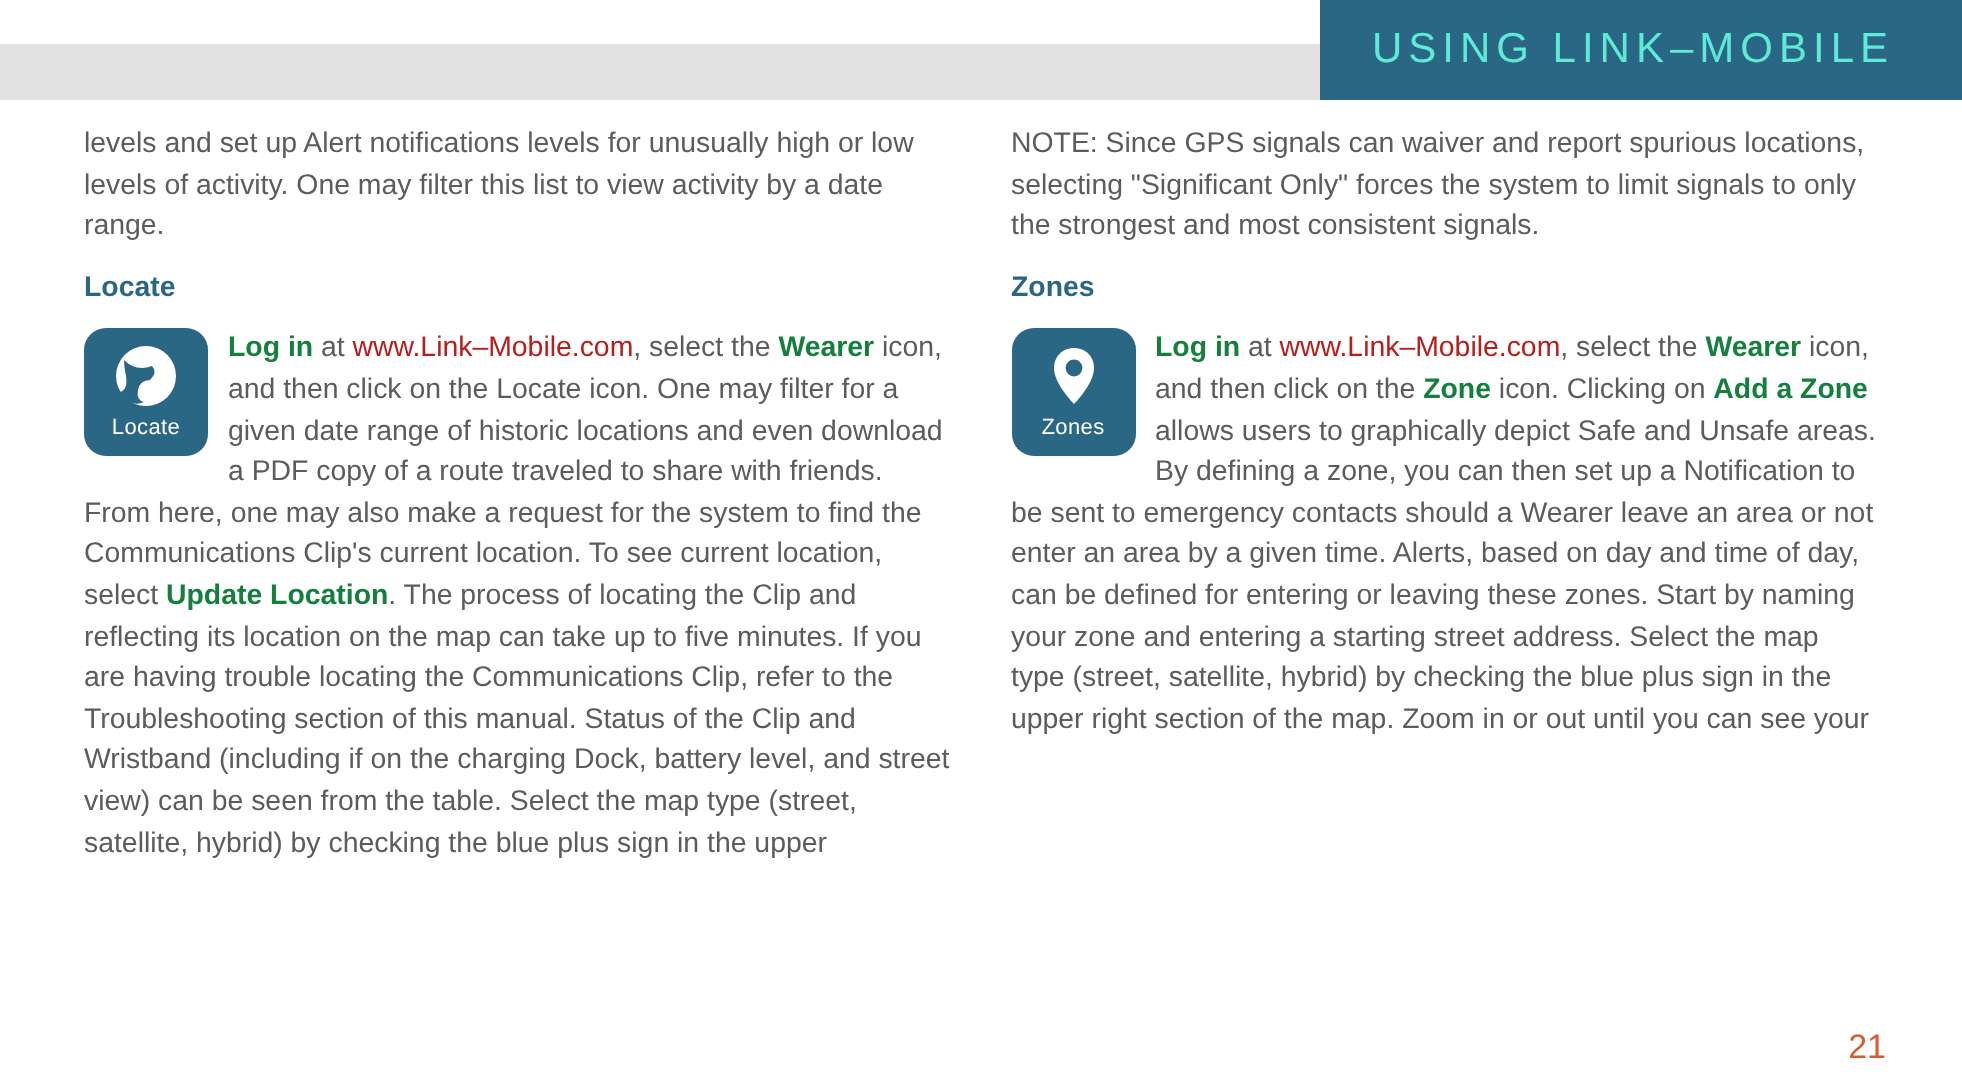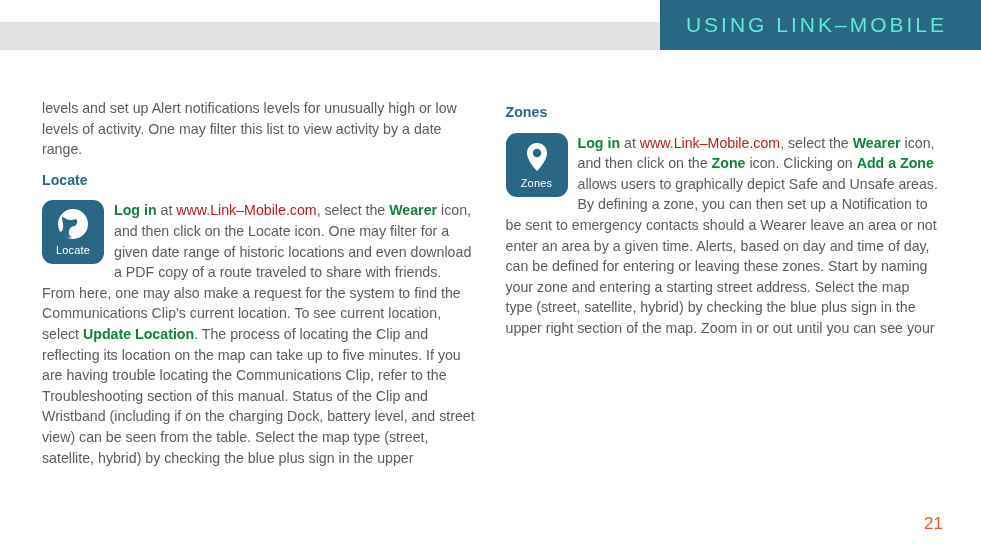--- a/index.html
+++ b/index.html
@@ -35,21 +35,20 @@
     align-items: center;
   }
   .page {
     position: absolute;
     top: 62px;
     left: 42px;
     right: 42px;
     bottom: 18px;
     display: flex;
     column-gap: 30px;
-    margin-top: 36px;
   }
   .col {
     flex: 1 1 50%;
     font-size: 14.2px;
     line-height: 1.45;
     font-weight: 300;
     color: #5c5c5c;
   }
   .col p { margin-bottom: 10px; }
   .heading {
@@ -116,20 +115,21 @@
           <span class="cap">Locate</span>
         </div>
       </div>
       <p>
         <span class="bold-dark">Log in</span><span> at </span><span class="link">www.Link–Mobile.com</span><span>, select the </span><span class="bold-dark">Wearer</span><span> icon, and then click on the Locate icon. One may filter for a given date range of historic locations and even download a PDF copy of a route traveled to share with friends. From here, one may also make a request for the system to find the Communications Clip's current location. To see current location, select </span><span class="bold-dark">Update Location</span><span>. The process of locating the Clip and reflecting its location on the map can take up to five minutes. If you are having trouble locating the Communications Clip, refer to the Troubleshooting section of this manual. Status of the Clip and Wristband (including if on the charging Dock, battery level, and street view) can be seen from the table. Select the map type (street, satellite, hybrid) by checking the blue plus sign in the upper</span>
       </p>
     </div>
   </div>
 
   <div class="col">
+    <p>NOTE: Since GPS signals can waiver and report spurious locations, selecting "Significant Only" forces the system to limit signals to only the strongest and most consistent signals.</p>
     <p class="heading">Zones</p>
     <div class="icon-block">
       <div class="app-icon">
         <div class="app-icon-wrap">
           <span class="glyph">
             <svg width="34" height="34" viewBox="0 0 34 34">
               <path d="M17 3 C11 3 7 7.5 7 13 C7 21 17 31 17 31 C17 31 27 21 27 13 C27 7.5 23 3 17 3 Z" fill="#fff"></path>
               <circle cx="17" cy="13" r="4.2" fill="#2a6785"></circle>
             </svg>
           </span>

